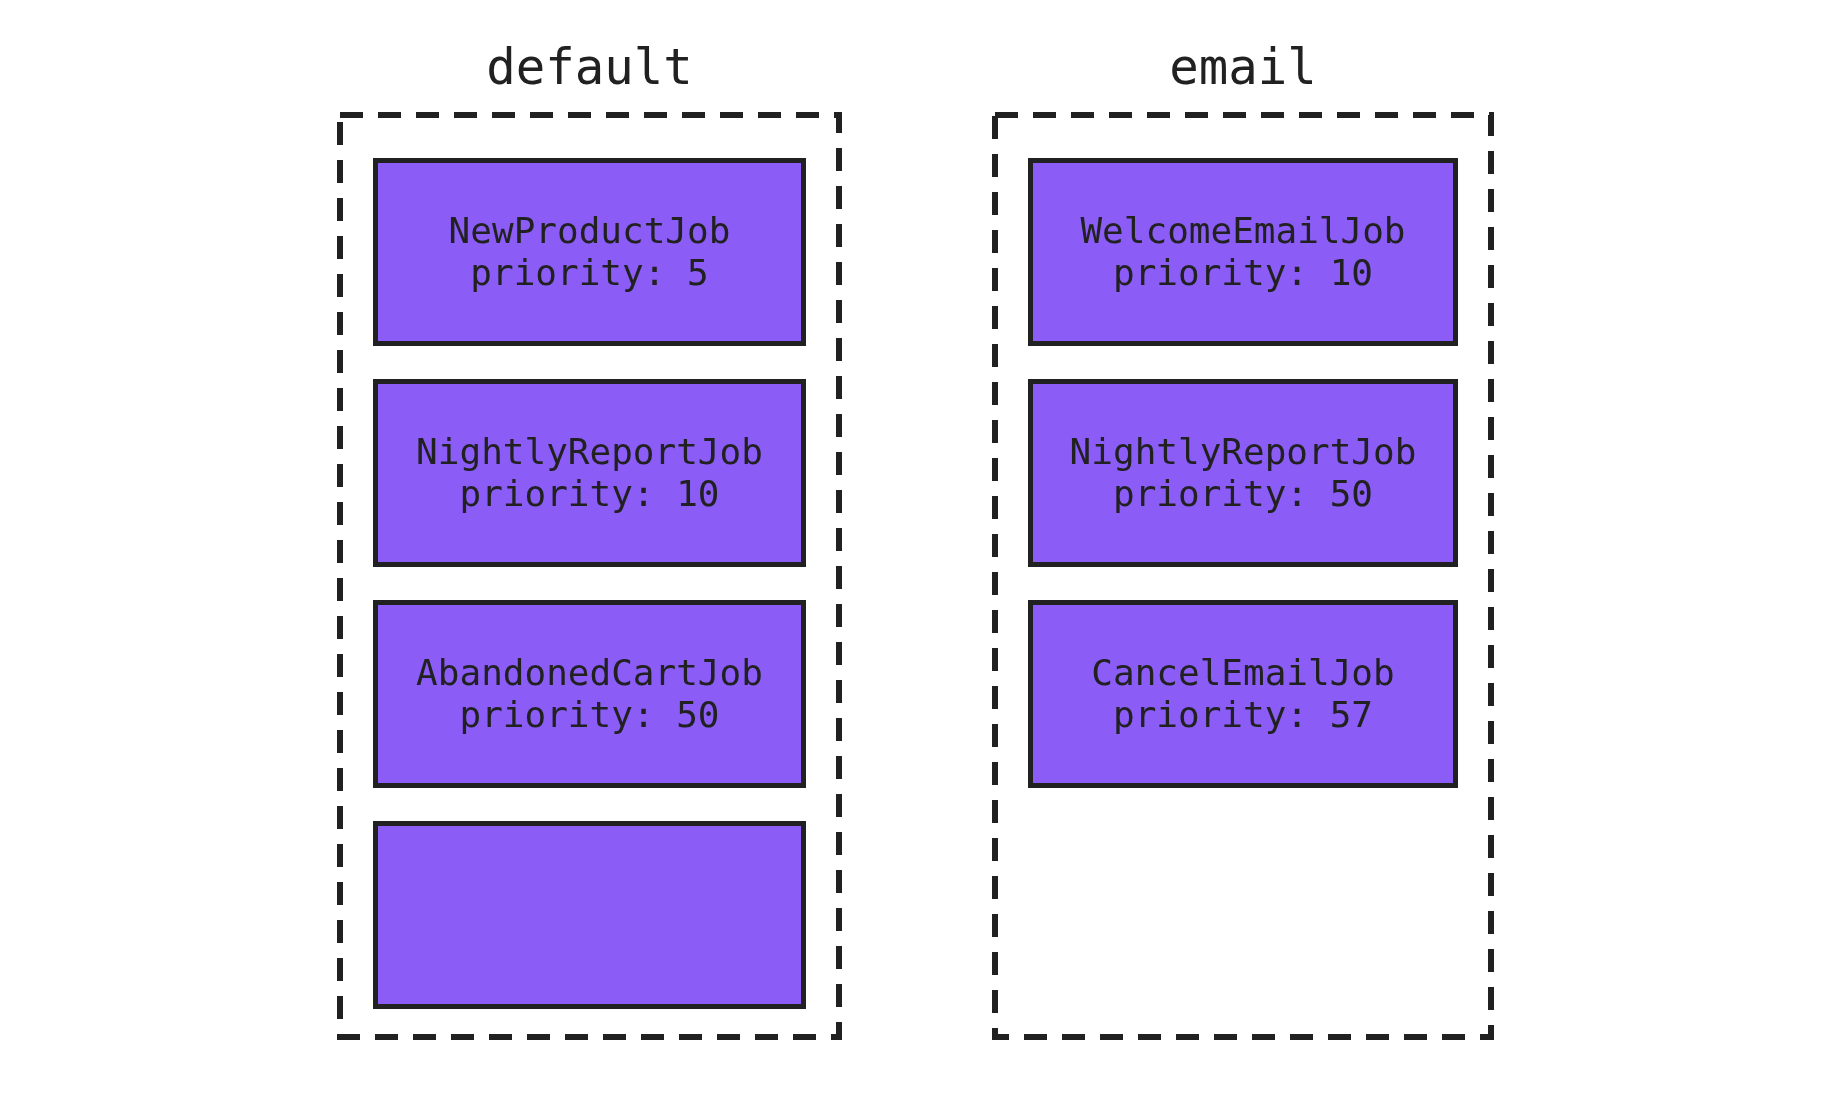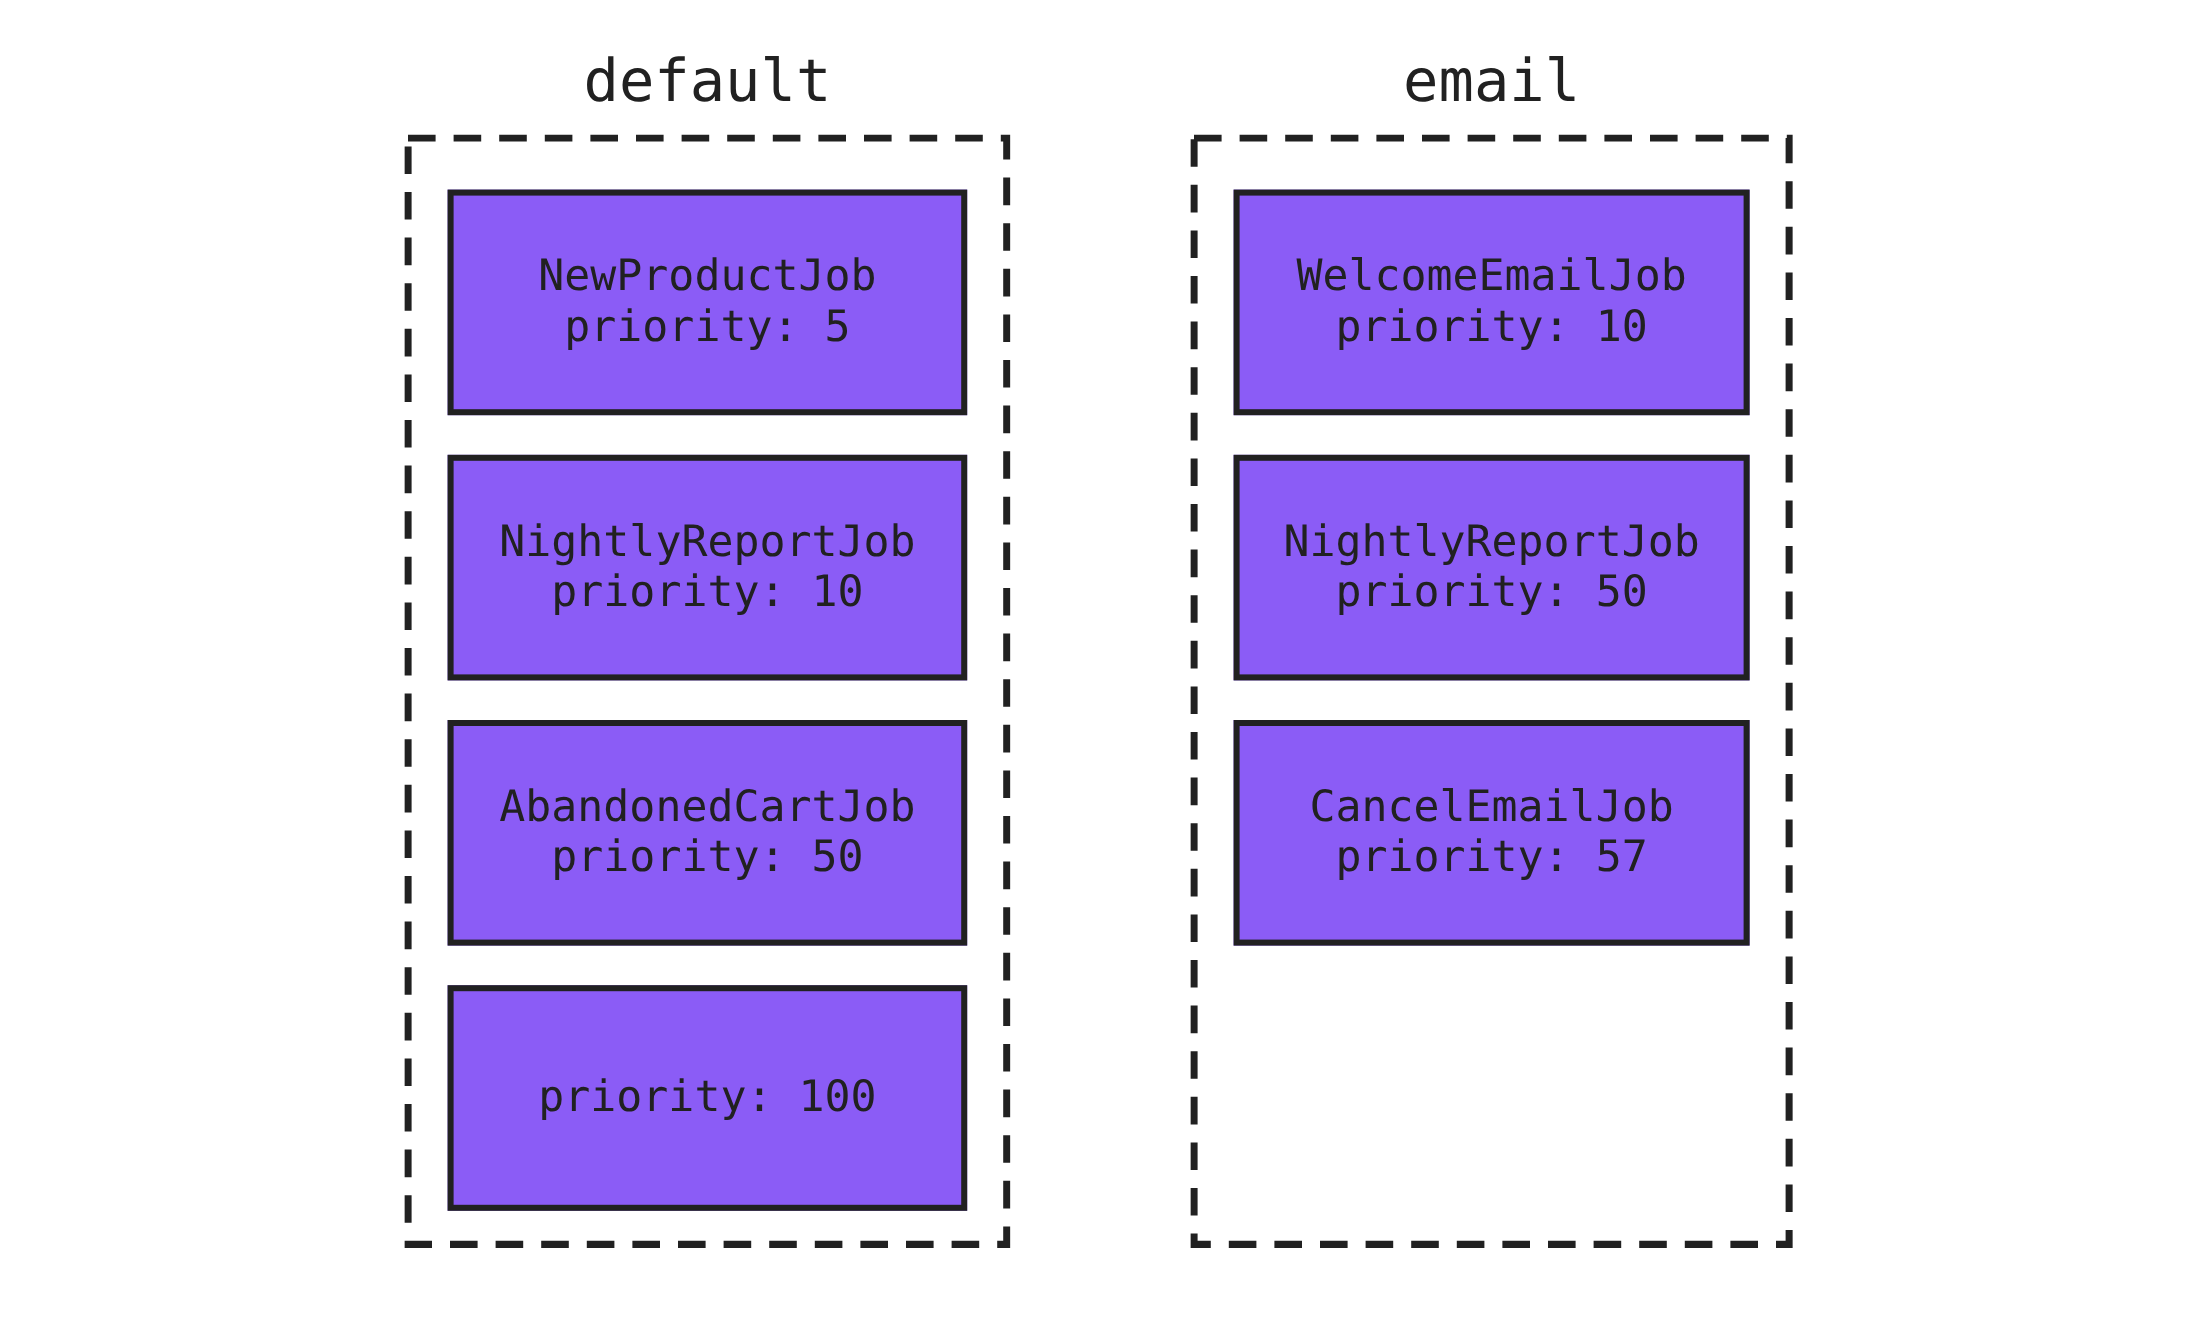--- a/index.html
+++ b/index.html
@@ -91,21 +91,20 @@
         </div>
         <div class="job-box">
           <div>NightlyReportJob</div>
           <div>priority: 10</div>
         </div>
         <div class="job-box">
           <div>AbandonedCartJob</div>
           <div>priority: 50</div>
         </div>
         <div class="job-box">
-          <div>priority: 100</div>
         </div>
       </div>
     </div>
   </div>
 
   <div class="queue" id="queue-email">
     <div class="queue-label">email</div>
     <div class="frame">
       <svg class="dash-border" width="502" height="928" aria-hidden="true">
         <rect x="3" y="3" width="496" height="922" fill="none" stroke="#212121" stroke-width="6" stroke-dasharray="23 15"></rect>

